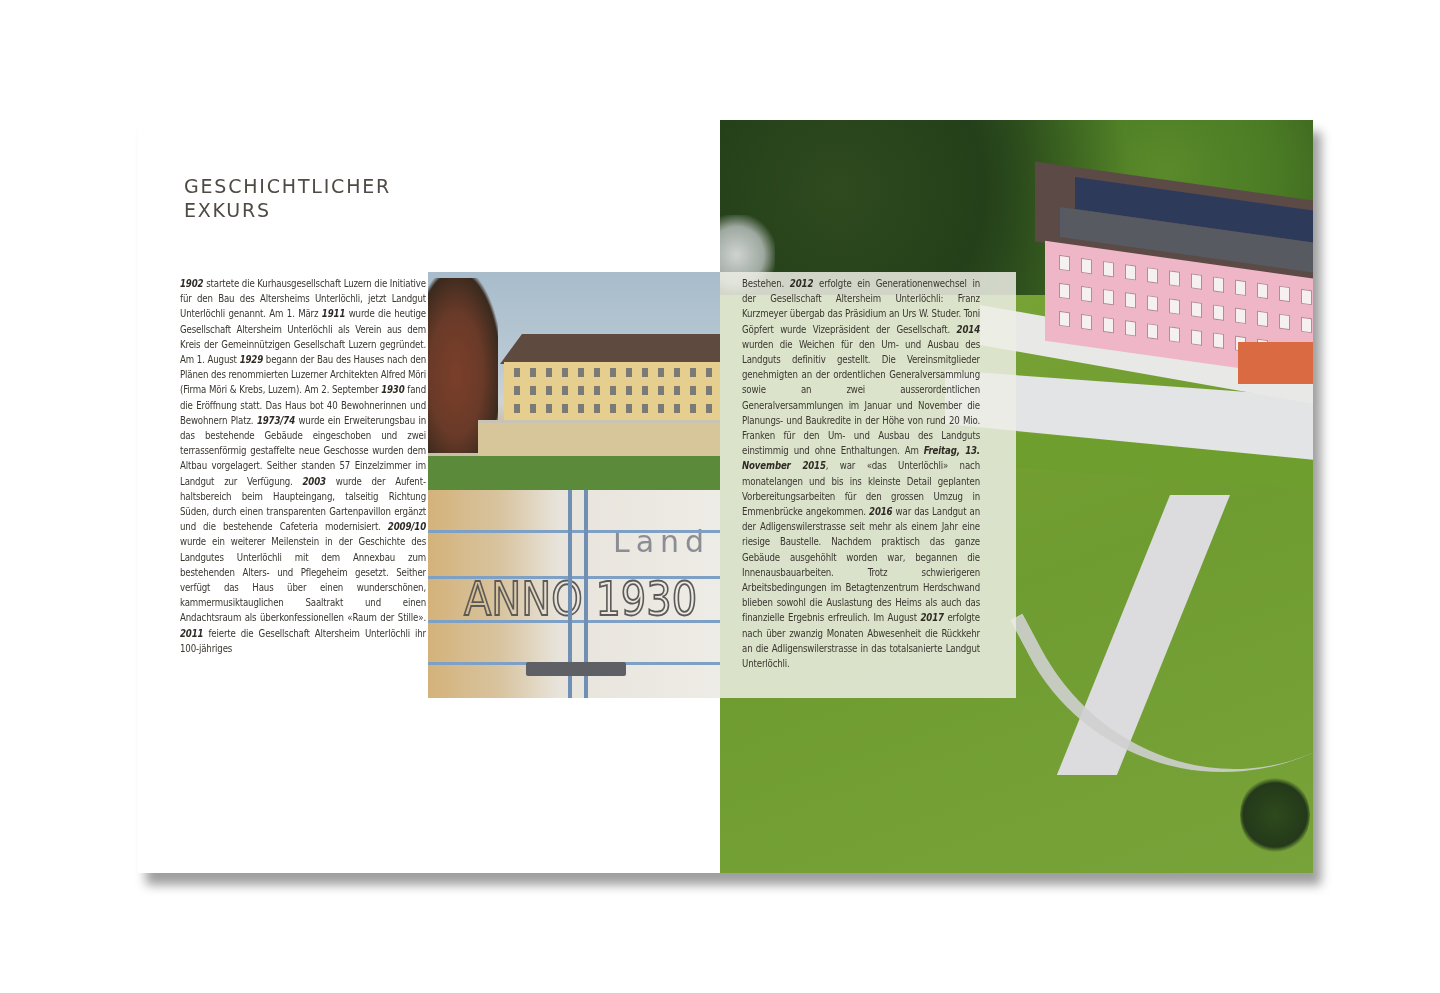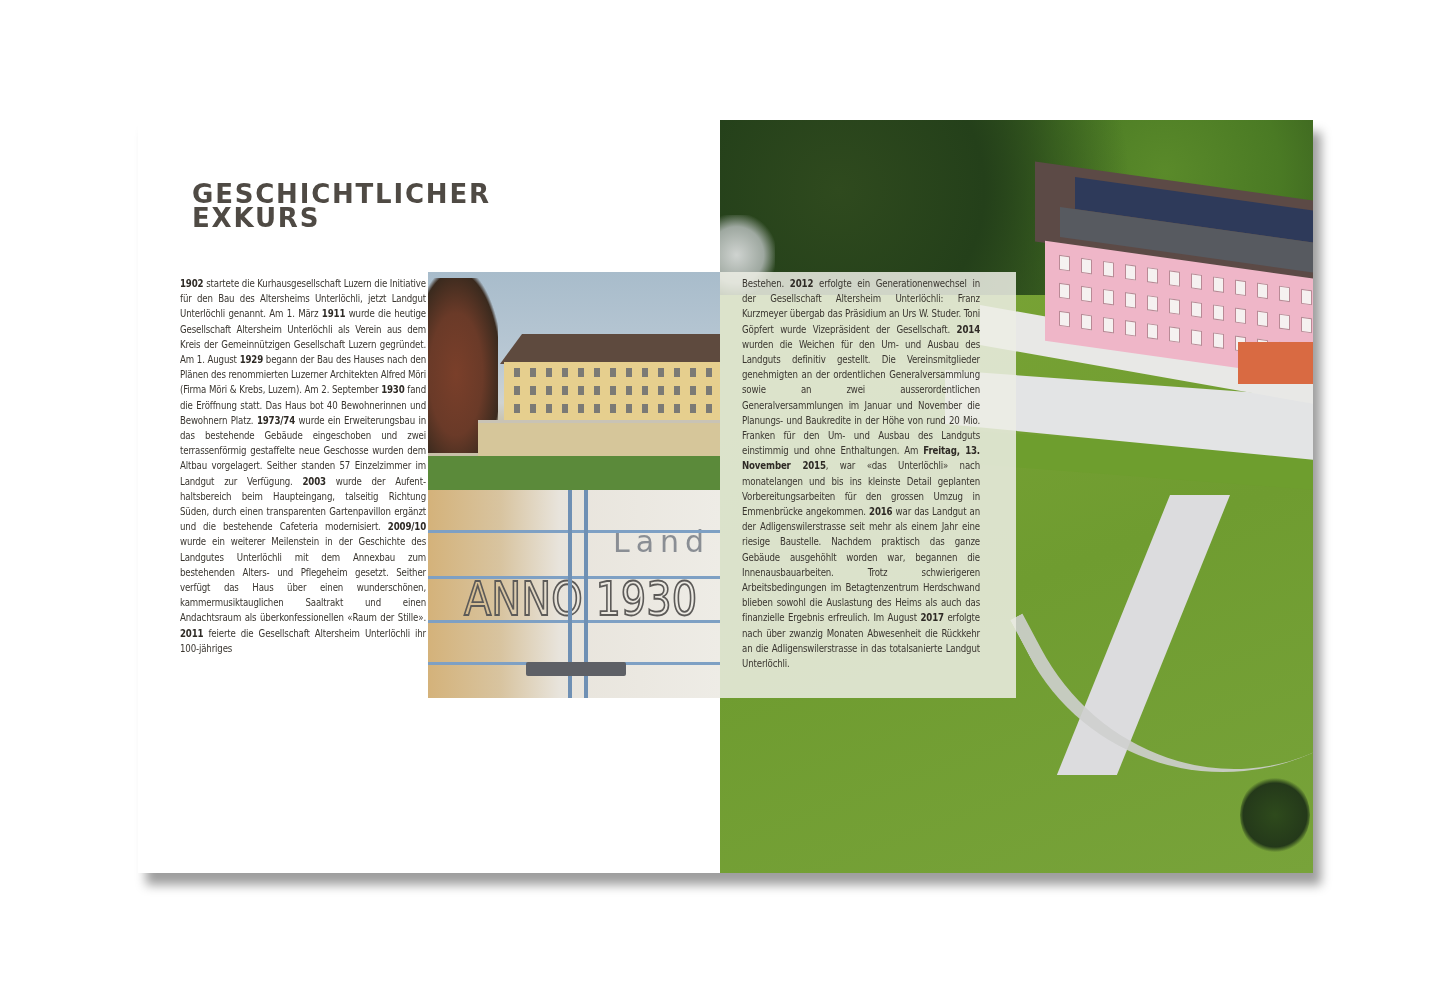--- a/index.html
+++ b/index.html
@@ -11,31 +11,31 @@
   .spread {
     position: absolute; left: 138px; top: 120px; width: 1175px; height: 753px;
     box-shadow: 8px 12px 10px rgba(0,0,0,0.38);
     background: #ffffff;
   }
   .page-left {
     position: absolute; left: 0; top: 0; width: 582px; height: 753px; background: #ffffff;
   }
   .title {
     position: absolute; left: 42px; top: 50px;
-    font-family: "DejaVu Sans", sans-serif; font-weight: bold;
-    font-size: 26px; line-height: 24px; letter-spacing: 1.8px;
-    color: #4f4a44; margin: 12px;
+    font-family: "DejaVu Sans", sans-serif; font-weight: normal;
+    font-size: 19px; line-height: 24px; letter-spacing: 1.8px;
+    color: #4f4a44; margin: 4px;
   }
   .title span { display: block; }
   .body-col {
     position: absolute; font-family: "DejaVu Sans Condensed", "DejaVu Sans", sans-serif;
     font-size: 9.6px; line-height: 15.2px; color: #3a3630; text-align: justify;
     hyphens: manual;
   }
-  .body-col b { color: #2e2a25; }
+  .body-col b { color: #2e2a25; font-style: italic; }
   .col-left { left: 42px; top: 156px; width: 246px; letter-spacing: -0.15px; }
 
   .photo { position: absolute; overflow: hidden; }
   
   .photo-building { left: 290px; top: 152px; width: 292px; height: 218px;
     background: linear-gradient(180deg,#a8bccb 0%,#b9c8d4 40%,#cfd3d2 60%,#c8c0a8 70%); }
   .pb-tree { position:absolute; left:0; top:6px; width:70px; height:175px;
     background: radial-gradient(ellipse at 40% 55%, #7a3f2a 0%, #6a3a28 45%, #3a2a1e 75%, transparent 80%); }
   .pb-roof { position:absolute; left:72px; top:62px; width:220px; height:30px; background:#5e4a3e;
     clip-path: polygon(10% 0, 100% 0, 100% 100%, 0 100%); }

